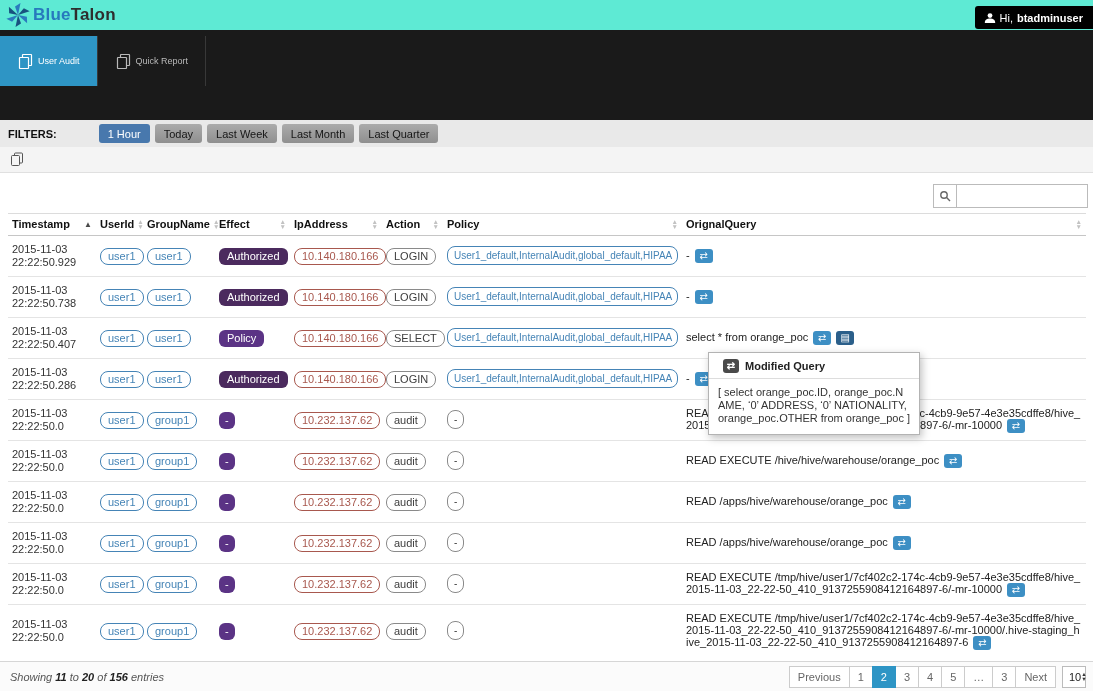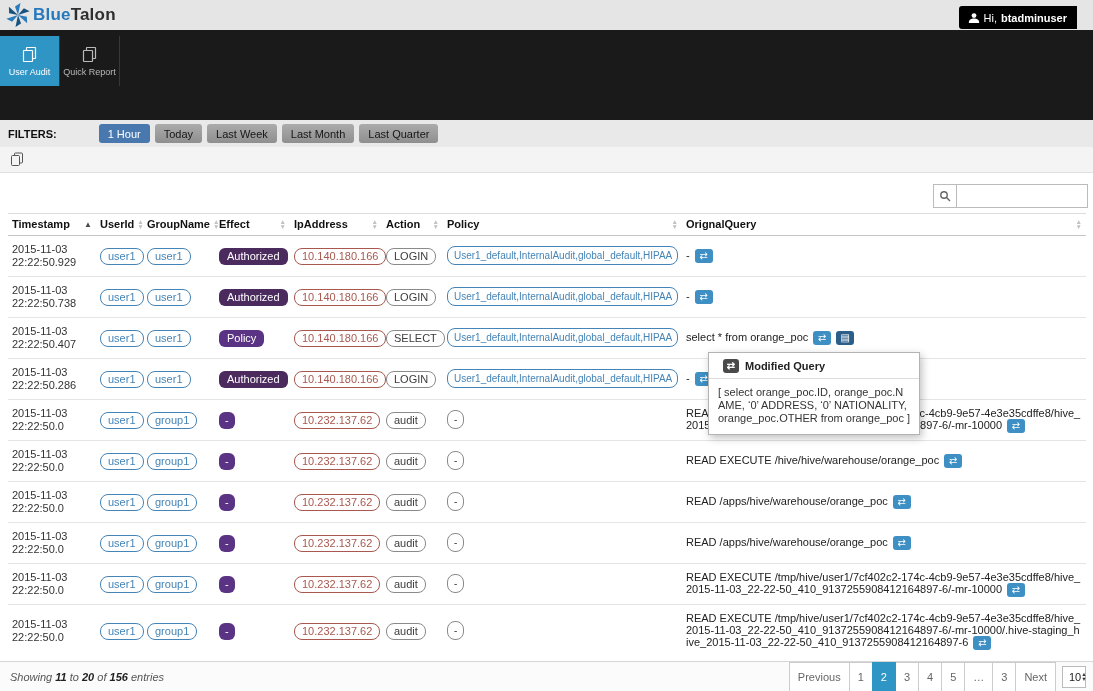--- a/index.html
+++ b/index.html
@@ -1,33 +1,33 @@
 <!DOCTYPE html>
 <html style="--tab-active: #2e95c5; --filter-active: #4878ad; --badge-authorized: #4b2a5e; --badge-policy: #5b3385; --pill-blue: #4584b6; --pill-red: #a8584e; --icon-blue: #3d8fc4; --icon-dark: #2b5f8a; --page-active: #2e95c5;"><head>
 <meta charset="utf-8">
 <style>
   html,body{margin:0;padding:0;}
   body{width:1093px;height:691px;position:relative;overflow:hidden;background:#fff;
        font-family:"Liberation Sans",sans-serif;color:#222;}
 
   
-  #header{position:absolute;top:0;left:0;right:0;height:30px;background:#e5e5e5;}
+  #header{position:absolute;top:0;left:0;right:0;height:30px;background:#5eead4;}
   .logo{position:absolute;left:5px;top:2px;display:flex;align-items:center;}
   .logo-text{font-size:17px;font-weight:bold;letter-spacing:.2px;margin-left:2px;}
   .logo-blue{color:#2779bd;}
   .logo-talon{color:#2e2e2e;}
-  .userbox{position:absolute;right:16px;top:6px;height:23px;background:#000;color:#fff;
+  .userbox{position:absolute;right:0;top:6px;height:23px;background:#000;color:#fff;
            border-radius:3px 0 0 3px;display:flex;align-items:center;gap:4px;
            padding:0 10px 0 9px;font-size:11px;cursor:pointer;}
 
   
   #nav{position:absolute;top:30px;left:0;right:0;height:90px;background:#1a1a1a;}
   #tabs{display:flex;align-items:flex-start;padding-top:6px;height:50px;}
-  .tab{min-width:60px;height:50px;display:flex;flex-direction:column;align-items:center;
-       justify-content:center;gap:4px;color:#b9b9b9;cursor:pointer;padding:0 1px;
+  .tab{min-width:60px;height:50px;display:flex;flex-direction:row;align-items:center;
+       justify-content:center;gap:4px;color:#b9b9b9;cursor:pointer;padding:0 17px;
        box-sizing:border-box;border-right:1px solid #383838;}
   .tab .tab-icon rect:last-child{fill:#1a1a1a;}
   .tab.active{background:var(--tab-active,#2e95c5);color:#fff;}
   .tab.active .tab-icon rect:last-child{fill:var(--tab-active,#2e95c5);}
   .tab-label{font-size:9px;}
 
   
   #filters{position:absolute;top:120px;left:0;right:0;height:27px;background:#e9e9e9;
            display:flex;align-items:center;padding-left:8px;box-sizing:border-box;}
   .filters-label{font-size:11px;font-weight:bold;color:#101010;margin-right:6px;}
@@ -86,21 +86,21 @@
   .popup-body{border-top:1px solid #ddd;padding:7px 9px 9px;font-size:11px;
               line-height:13px;color:#333;word-break:break-all;}
 
   
   #footer{position:absolute;top:661px;left:0;right:0;height:30px;background:#fbfbfb;
           border-top:1px solid #d6d6d6;box-sizing:border-box;display:flex;
           align-items:center;justify-content:space-between;padding:0 7px 0 10px;}
   .showing{font-size:11px;font-style:italic;color:#555;}
   .showing b{color:#222;}
   .pager{display:flex;align-items:center;}
-  .pbtn{height:30px;min-width:10px;padding:0 8px;border:1px solid #ccc;background:#fff;
+  .pbtn{height:22px;min-width:10px;padding:0 8px;border:1px solid #ccc;background:#fff;
         color:#666;font-size:11px;display:flex;align-items:center;justify-content:center;
         margin-left:-1px;cursor:pointer;box-sizing:border-box;}
   .pbtn.active{background:var(--page-active,#2e95c5);border-color:var(--page-active,#2e95c5);
                color:#fff;position:relative;z-index:2;}
   .spinner{margin-left:6px;height:22px;width:24px;border:1px solid #bbb;background:#fff;
            display:flex;align-items:stretch;box-sizing:border-box;cursor:pointer;}
   .spinner-val{flex:1;font-size:11px;color:#222;display:flex;align-items:center;padding-left:6px;}
   .spinner-arrows{width:13px;display:flex;flex-direction:column;align-items:center;
                   justify-content:center;font-size:5.5px;color:#333;line-height:5px;}
 </style>

